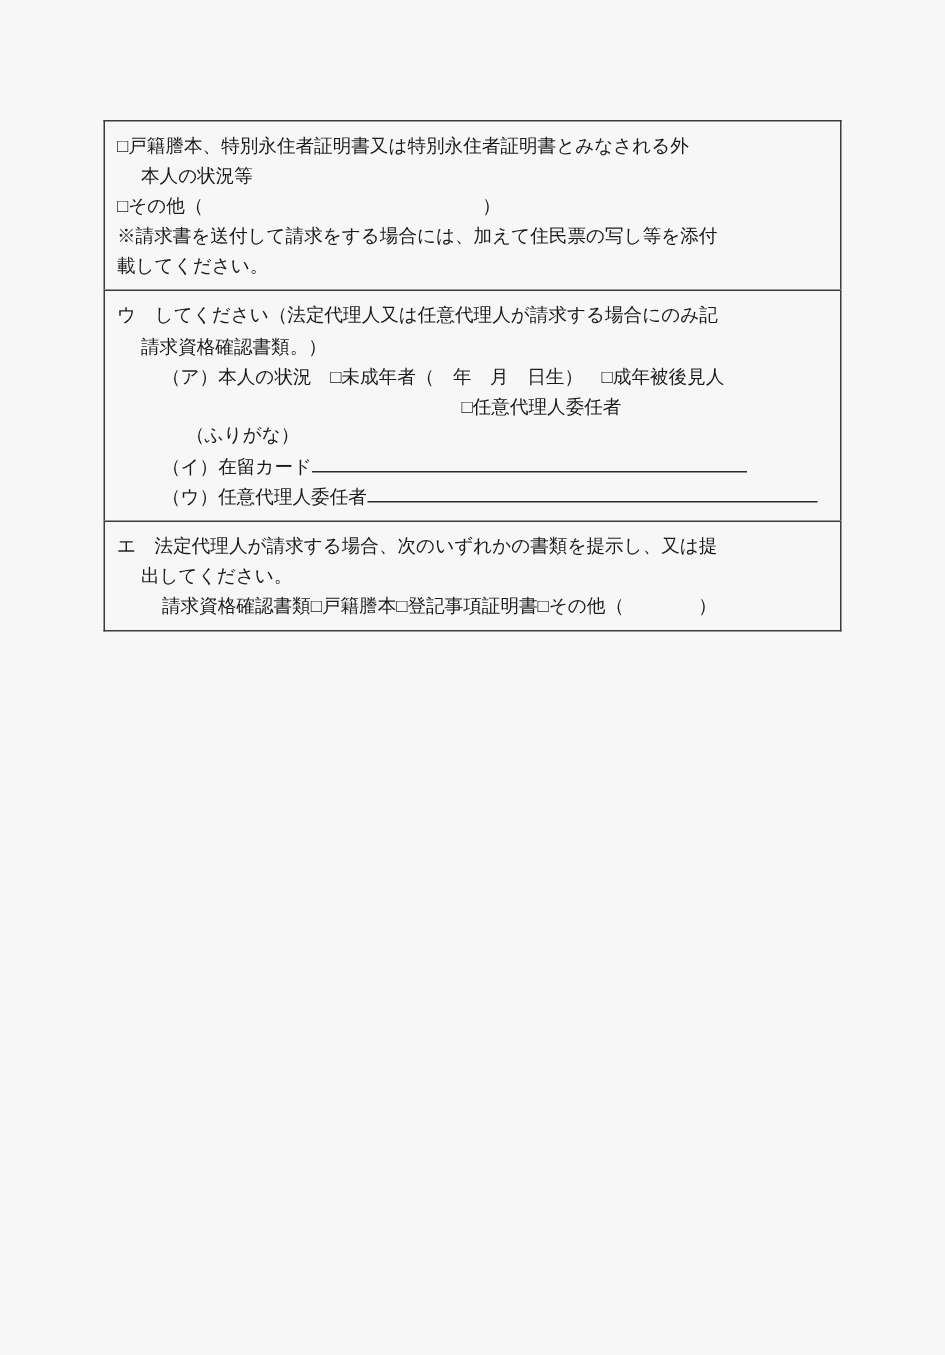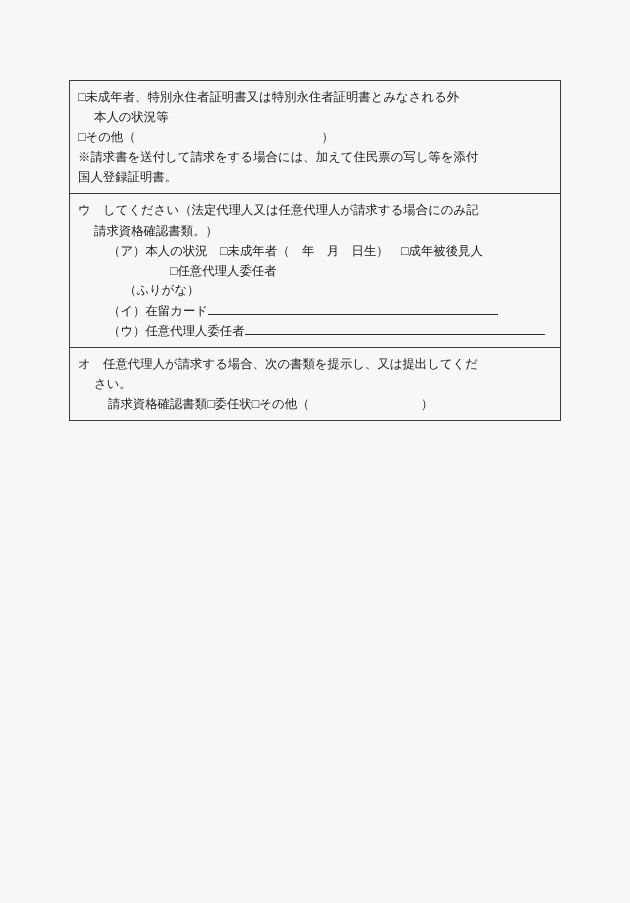--- a/index.html
+++ b/index.html
@@ -38,58 +38,58 @@
     padding: 6px 8px 6px 8px;
     font-size: 12.4px;
     line-height: 1.62;
   }
   .line {
     white-space: nowrap;
   }
   .indent1 { padding-left: 16px; }
   .indent2 { padding-left: 30px; }
   .indent3 { padding-left: 46px; font-family: Liberation Mono, monospace; }
-  .indent5 { padding-left: 92px; }
+  .indent5 { padding-left: 92px; text-align: center; }
   .ul {
     display: inline-block;
     border-bottom: 1px solid #2b2b2b;
     height: 1em;
     vertical-align: baseline;
   }
   .ul-long { width: 290px; }
   .ul-long2 { width: 300px; }
 </style>
 </head>
 <body>
 
 <div class="page">
   <table class="form-table">
     <tbody>
       <tr class="row">
         <td class="cell">
-          <div class="line">□未成年者、特別永住者証明書又は特別永住者証明書とみなされる外</div>
+          <div class="line">□戸籍謄本、特別永住者証明書又は特別永住者証明書とみなされる外</div>
           <div class="line indent1">本人の状況等</div>
           <div class="line">□その他（　　　　　　　　　　　　　　　）</div>
           <div class="line">※請求書を送付して請求をする場合には、加えて住民票の写し等を添付</div>
-          <div class="line">国人登録証明書。</div>
+          <div class="line">載してください。</div>
         </td>
       </tr>
       <tr class="row">
         <td class="cell">
           <div class="line">ウ　してください（法定代理人又は任意代理人が請求する場合にのみ記</div>
           <div class="line indent1">請求資格確認書類。）</div>
           <div class="line indent2">（ア）本人の状況　□未成年者（　年　月　日生）　□成年被後見人</div>
           <div class="line indent5">□任意代理人委任者</div>
           <div class="line indent3">（ふりがな）</div>
           <div class="line indent2"><span>（イ）在留カード</span><span class="ul ul-long"></span></div>
           <div class="line indent2"><span>（ウ）任意代理人委任者</span><span class="ul ul-long2"></span></div>
         </td>
       </tr>
       <tr class="row">
         <td class="cell">
-          <div class="line">オ　任意代理人が請求する場合、次の書類を提示し、又は提出してくだ</div>
-          <div class="line indent1">さい。</div>
-          <div class="line indent2">請求資格確認書類□委任状□その他（　　　　　　　　　）</div>
+          <div class="line">エ　法定代理人が請求する場合、次のいずれかの書類を提示し、又は提</div>
+          <div class="line indent1">出してください。</div>
+          <div class="line indent2">請求資格確認書類□戸籍謄本□登記事項証明書□その他（　　　　）</div>
         </td>
       </tr>
     </tbody>
   </table>
 </div>
 
 </body></html>

